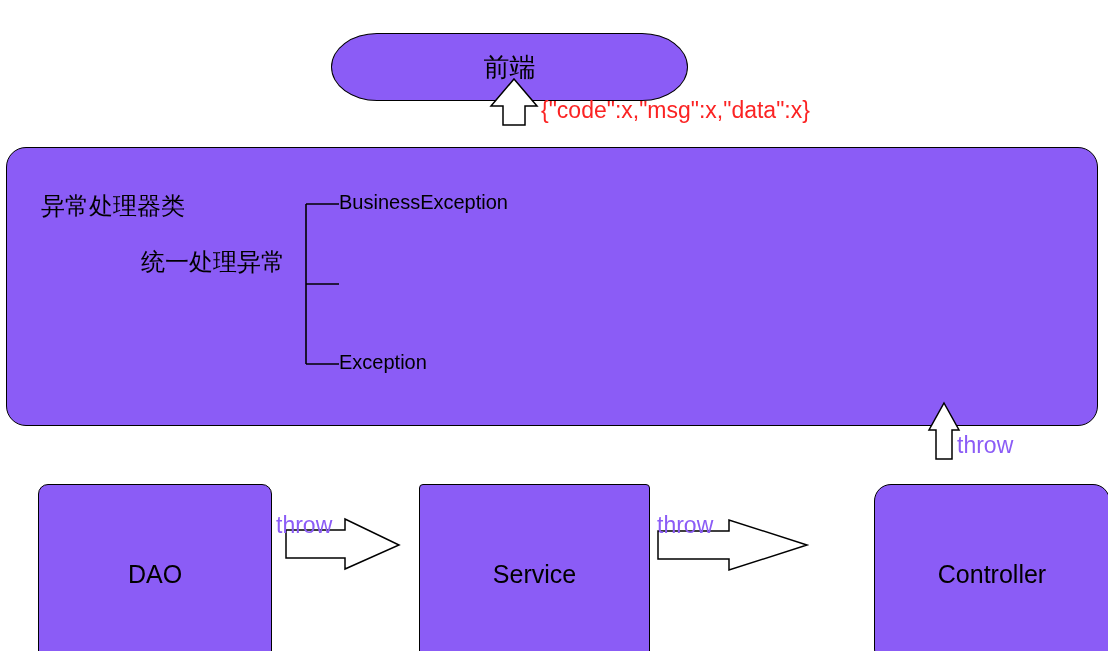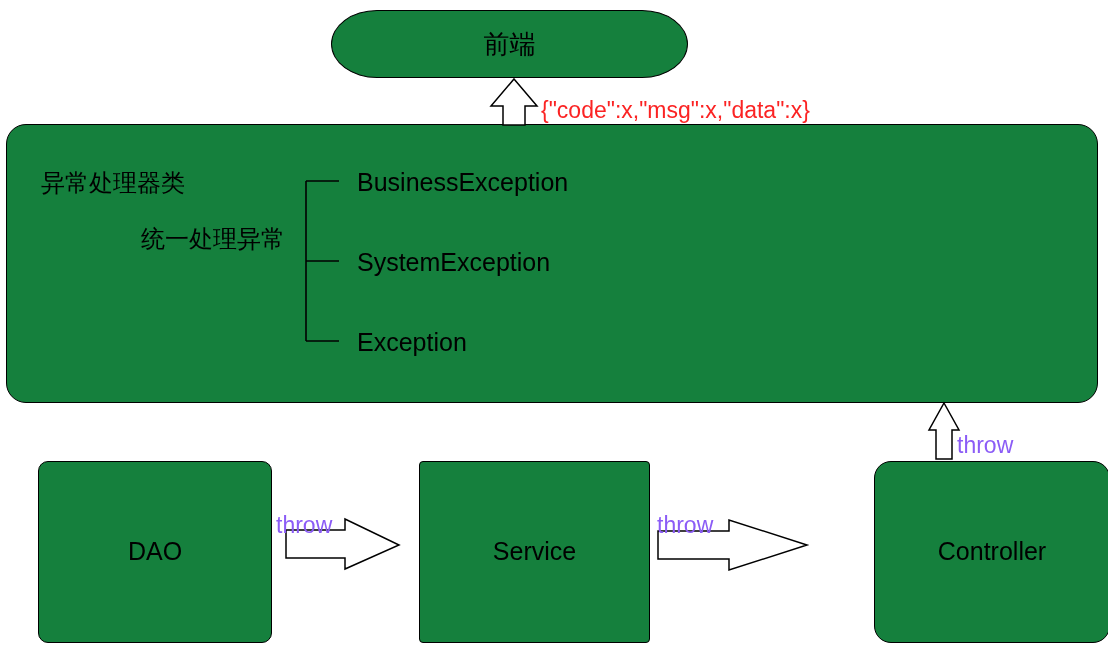--- a/index.html
+++ b/index.html
@@ -14,24 +14,25 @@
     position: relative;
     width: 1108px;
     height: 651px;
     background: #ffffff;
     overflow: hidden;
   }
   .node {
     position: absolute;
     box-sizing: border-box;
     border: 1.4px solid #000000;
-    background: #15803d;
+    background: #8b5cf6;
     display: flex;
     align-items: center;
     justify-content: center;
+    margin-top: 23px;
   }
   .node-label {
     font-size: 25px;
     color: #000000;
     line-height: 1.1;
     white-space: nowrap;
   }
   
   #frontend-box {
     left: 331px;
@@ -81,24 +82,24 @@
     position: absolute;
     font-size: 24px;
     color: #000000;
     white-space: nowrap;
   }
   #handler-title  { left: 34px; top: 42px; }
   #handler-sub    { left: 134px; top: 98px; }
 
   .exception-item {
     position: absolute;
-    font-size: 25px;
+    font-size: 20px;
     color: #000000;
     white-space: nowrap;
-    left: 350px;
+    left: 332px;
   }
   #exc-0 { top: 43px; }
   #exc-1 { top: 123px; }
   #exc-2 { top: 203px; }
 
   
   svg.overlay {
     position: absolute;
     left: 0;
     top: 0;
@@ -145,21 +146,20 @@
     <span class="node-label">前端</span>
   </div>
 
   <div id="response-label">{"code":x,"msg":x,"data":x}</div>
 
   <div class="node" id="handler-box">
     <div class="handler-text" id="handler-title">异常处理器类</div>
     <div class="handler-text" id="handler-sub">统一处理异常</div>
 
     <div class="exception-item" id="exc-0">BusinessException</div>
-    <div class="exception-item" id="exc-1">SystemException</div>
     <div class="exception-item" id="exc-2">Exception</div>
 
     <svg width="1092" height="279" style="position:absolute;left:0;top:0;pointer-events:none;">
       <path class="stroke-line" d="M 299 56 L 299 216"></path>
       <path class="stroke-line" d="M 299 56 L 332 56"></path>
       <path class="stroke-line" d="M 299 136 L 332 136"></path>
       <path class="stroke-line" d="M 299 216 L 332 216"></path>
     </svg>
   </div>
 

